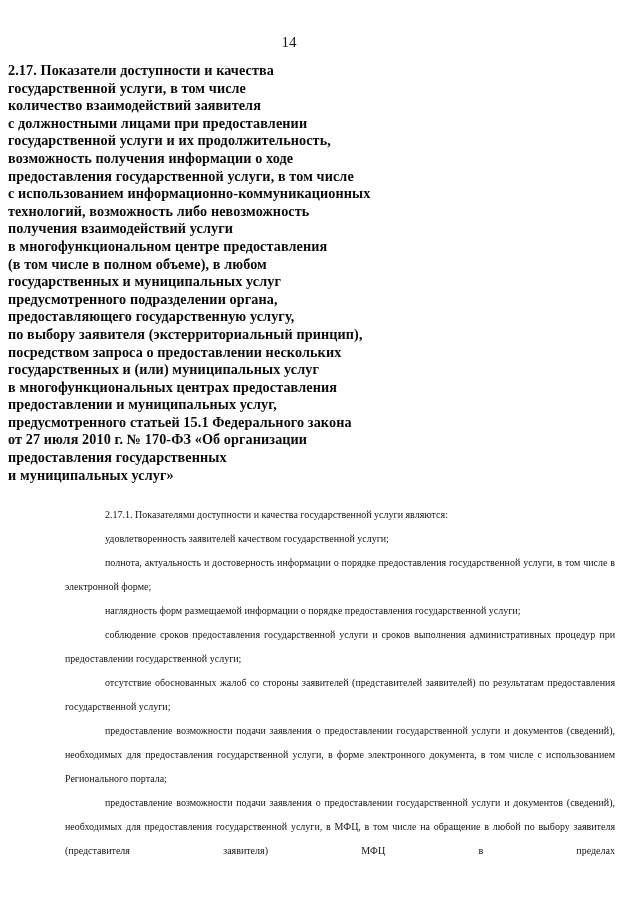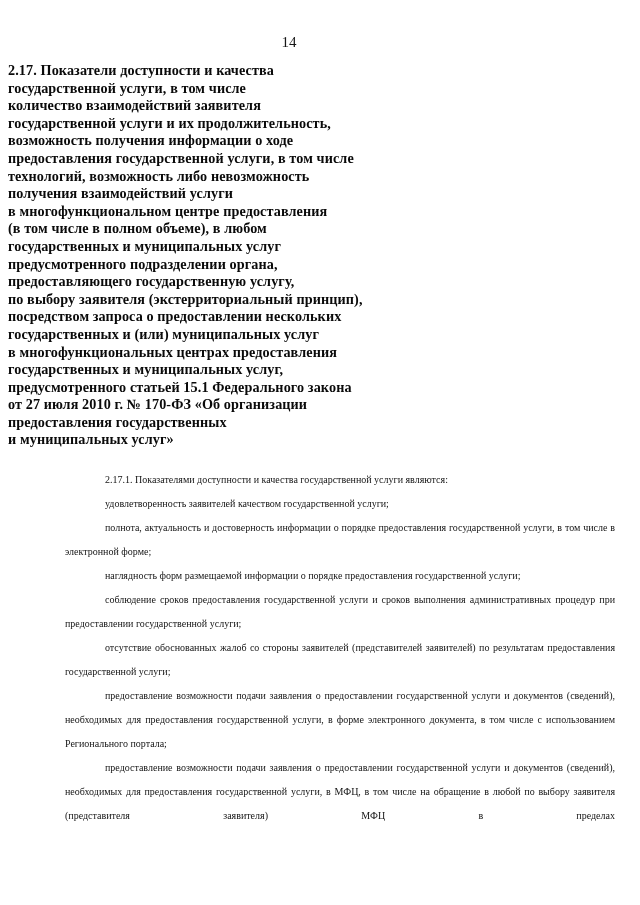--- a/index.html
+++ b/index.html
@@ -58,35 +58,37 @@
 <body>
 
 <div id="page">
 
   <div class="page-number">14</div>
 
   <div class="heading-block">
     <div class="heading-line">2.17. Показатели доступности и качества</div>
     <div class="heading-line">государственной услуги, в том числе</div>
     <div class="heading-line">количество взаимодействий заявителя</div>
+    <div class="heading-line">с должностными лицами при предоставлении</div>
     <div class="heading-line">государственной услуги и их продолжительность,</div>
     <div class="heading-line">возможность получения информации о ходе</div>
     <div class="heading-line">предоставления государственной услуги, в том числе</div>
+    <div class="heading-line">с использованием информационно-коммуникационных</div>
     <div class="heading-line">технологий, возможность либо невозможность</div>
     <div class="heading-line">получения взаимодействий услуги</div>
     <div class="heading-line">в многофункциональном центре предоставления</div>
     <div class="heading-line">(в том числе в полном объеме), в любом</div>
     <div class="heading-line">государственных и муниципальных услуг</div>
     <div class="heading-line">предусмотренного подразделении органа,</div>
     <div class="heading-line">предоставляющего государственную услугу,</div>
     <div class="heading-line">по выбору заявителя (экстерриториальный принцип),</div>
     <div class="heading-line">посредством запроса о предоставлении нескольких</div>
     <div class="heading-line">государственных и (или) муниципальных услуг</div>
     <div class="heading-line">в многофункциональных центрах предоставления</div>
-    <div class="heading-line">государственных и муниципальных услуг,</div>
+    <div class="heading-line">предоставлении и муниципальных услуг,</div>
     <div class="heading-line">предусмотренного статьей 15.1 Федерального закона</div>
     <div class="heading-line">от 27 июля 2010 г. № 170-ФЗ «Об организации</div>
     <div class="heading-line">предоставления государственных</div>
     <div class="heading-line">и муниципальных услуг»</div>
   </div>
 
   <div class="body-block">
     <p>2.17.1. Показателями доступности и качества государственной услуги являются:</p>
     <p>удовлетворенность заявителей качеством государственной услуги;</p>
     <p>полнота, актуальность и достоверность информации о порядке предоставления государственной услуги, в том числе в электронной форме;</p>

